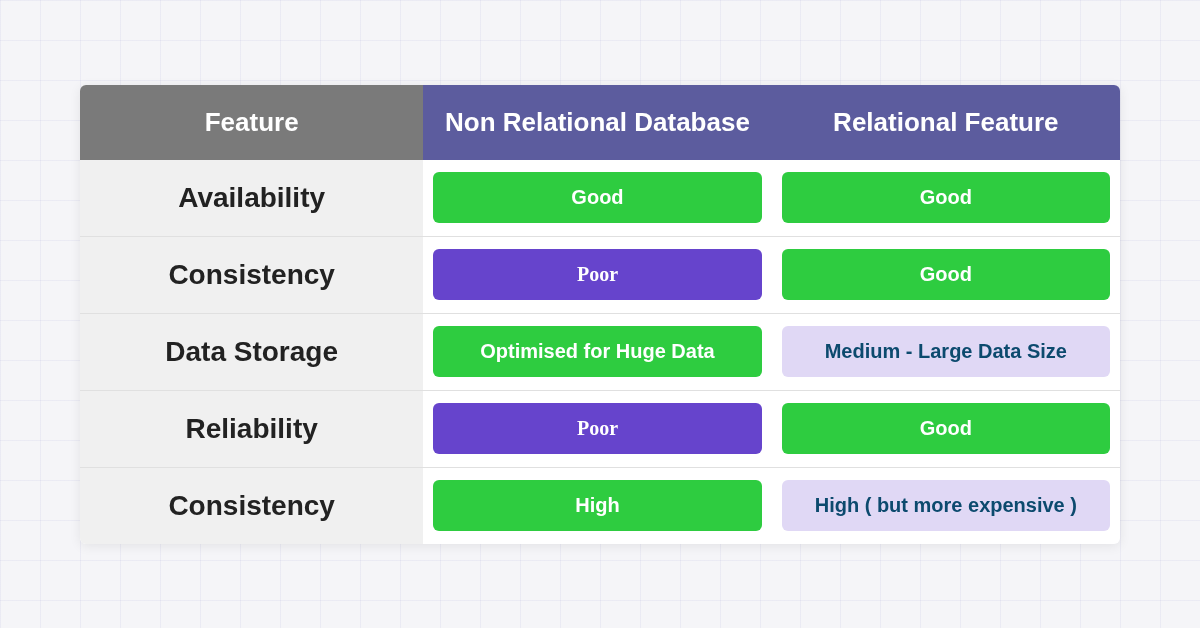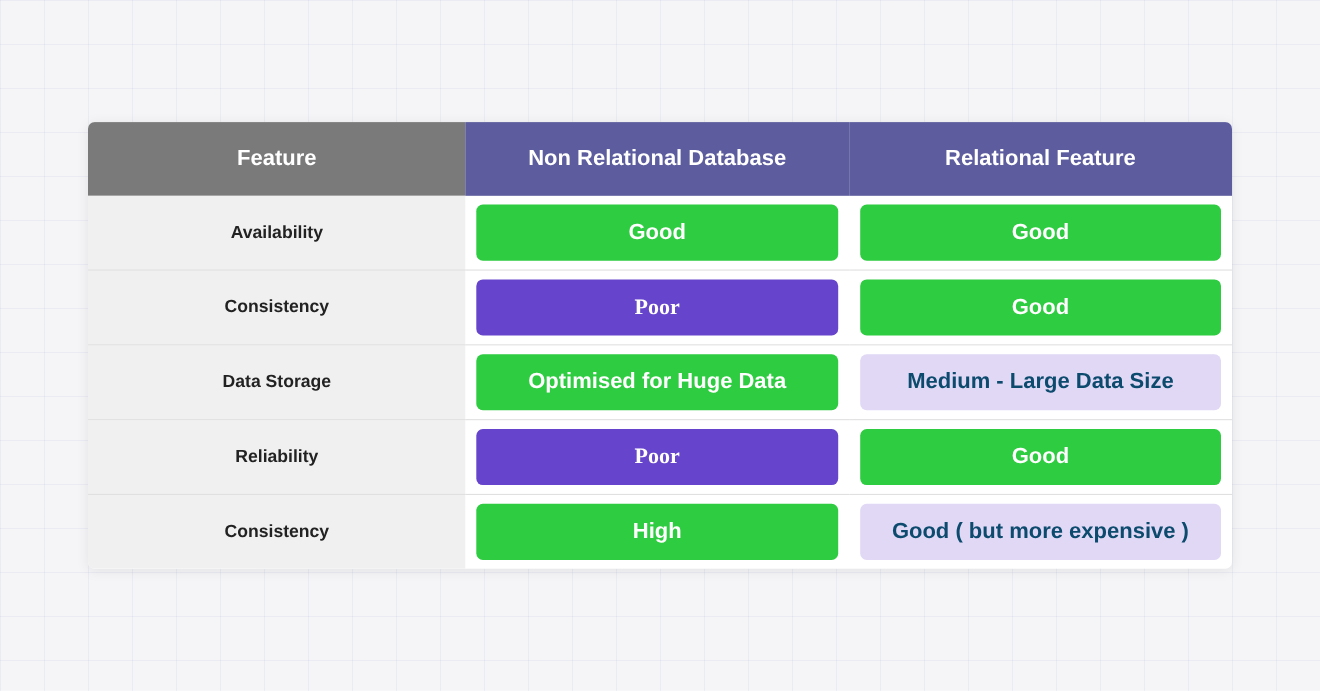--- a/index.html
+++ b/index.html
@@ -26,21 +26,21 @@
       width: 1040px;
     }
 
     table {
       width: 100%;
       border-collapse: collapse;
     }
 
     thead tr th {
       padding: 22px 20px;
-      font-size: 20px;
+      font-size: 26px;
       font-weight: 700;
       color: white;
       text-align: center;
     }
 
     thead tr th:first-child {
       background-color: #7a7a7a;
       width: 340px;
     }
 
@@ -61,21 +61,21 @@
       border-bottom: 1px solid #e0e0e0;
     }
 
     tbody tr:last-child td {
       border-bottom: none;
     }
 
     .feature-cell {
       background-color: #f0f0f0;
       font-weight: 700;
-      font-size: 16px;
+      font-size: 28px;
       color: #222;
       padding: 22px 20px;
     }
 
     .value-cell {
       padding: 8px 10px;
       text-align: center;
     }
 
     .cell-inner {
@@ -150,18 +150,18 @@
           <td class="value-cell">
             <div class="cell-inner green">Good</div>
           </td>
         </tr>
         <tr>
           <td class="feature-cell">Consistency</td>
           <td class="value-cell">
             <div class="cell-inner green">High</div>
           </td>
           <td class="value-cell">
-            <div class="cell-inner light-purple">Good ( but more expensive )</div>
+            <div class="cell-inner light-purple">High ( but more expensive )</div>
           </td>
         </tr>
       </tbody>
   </table>
 </div>
 
 </body></html>

